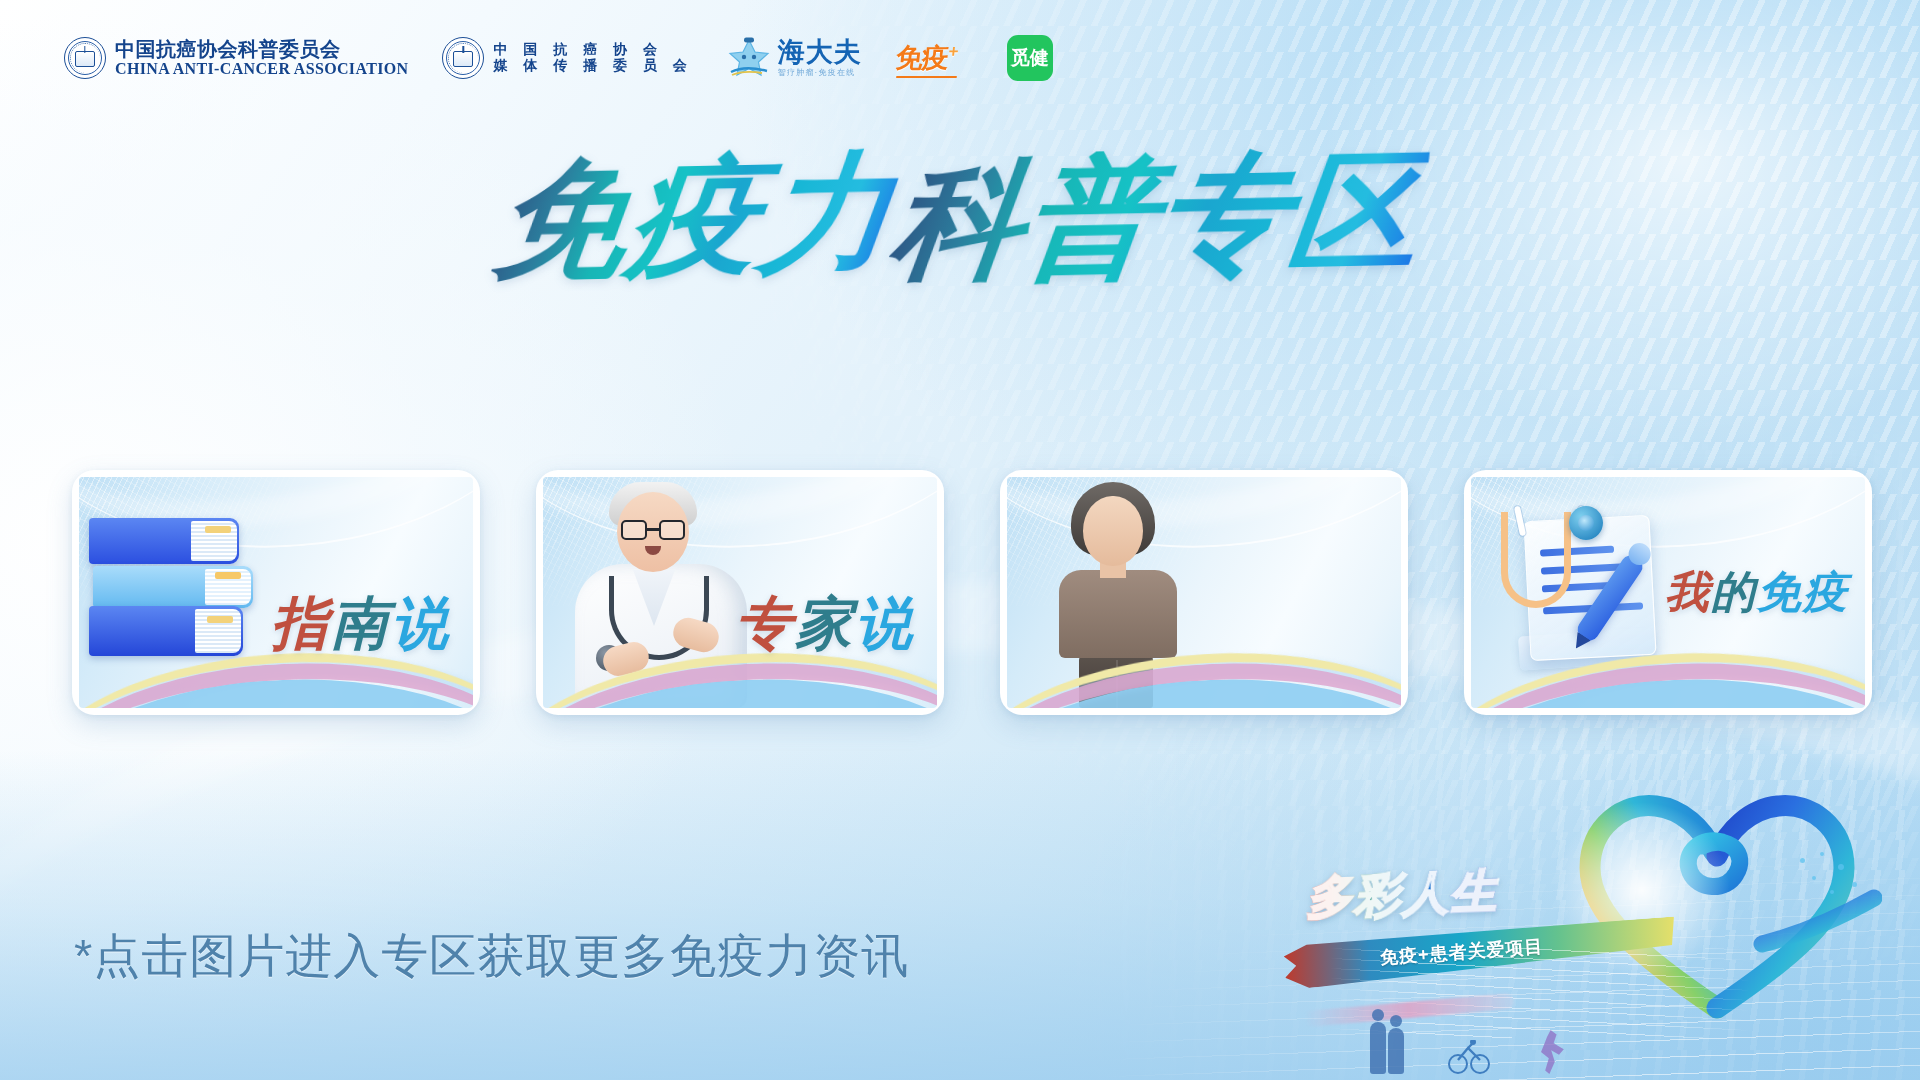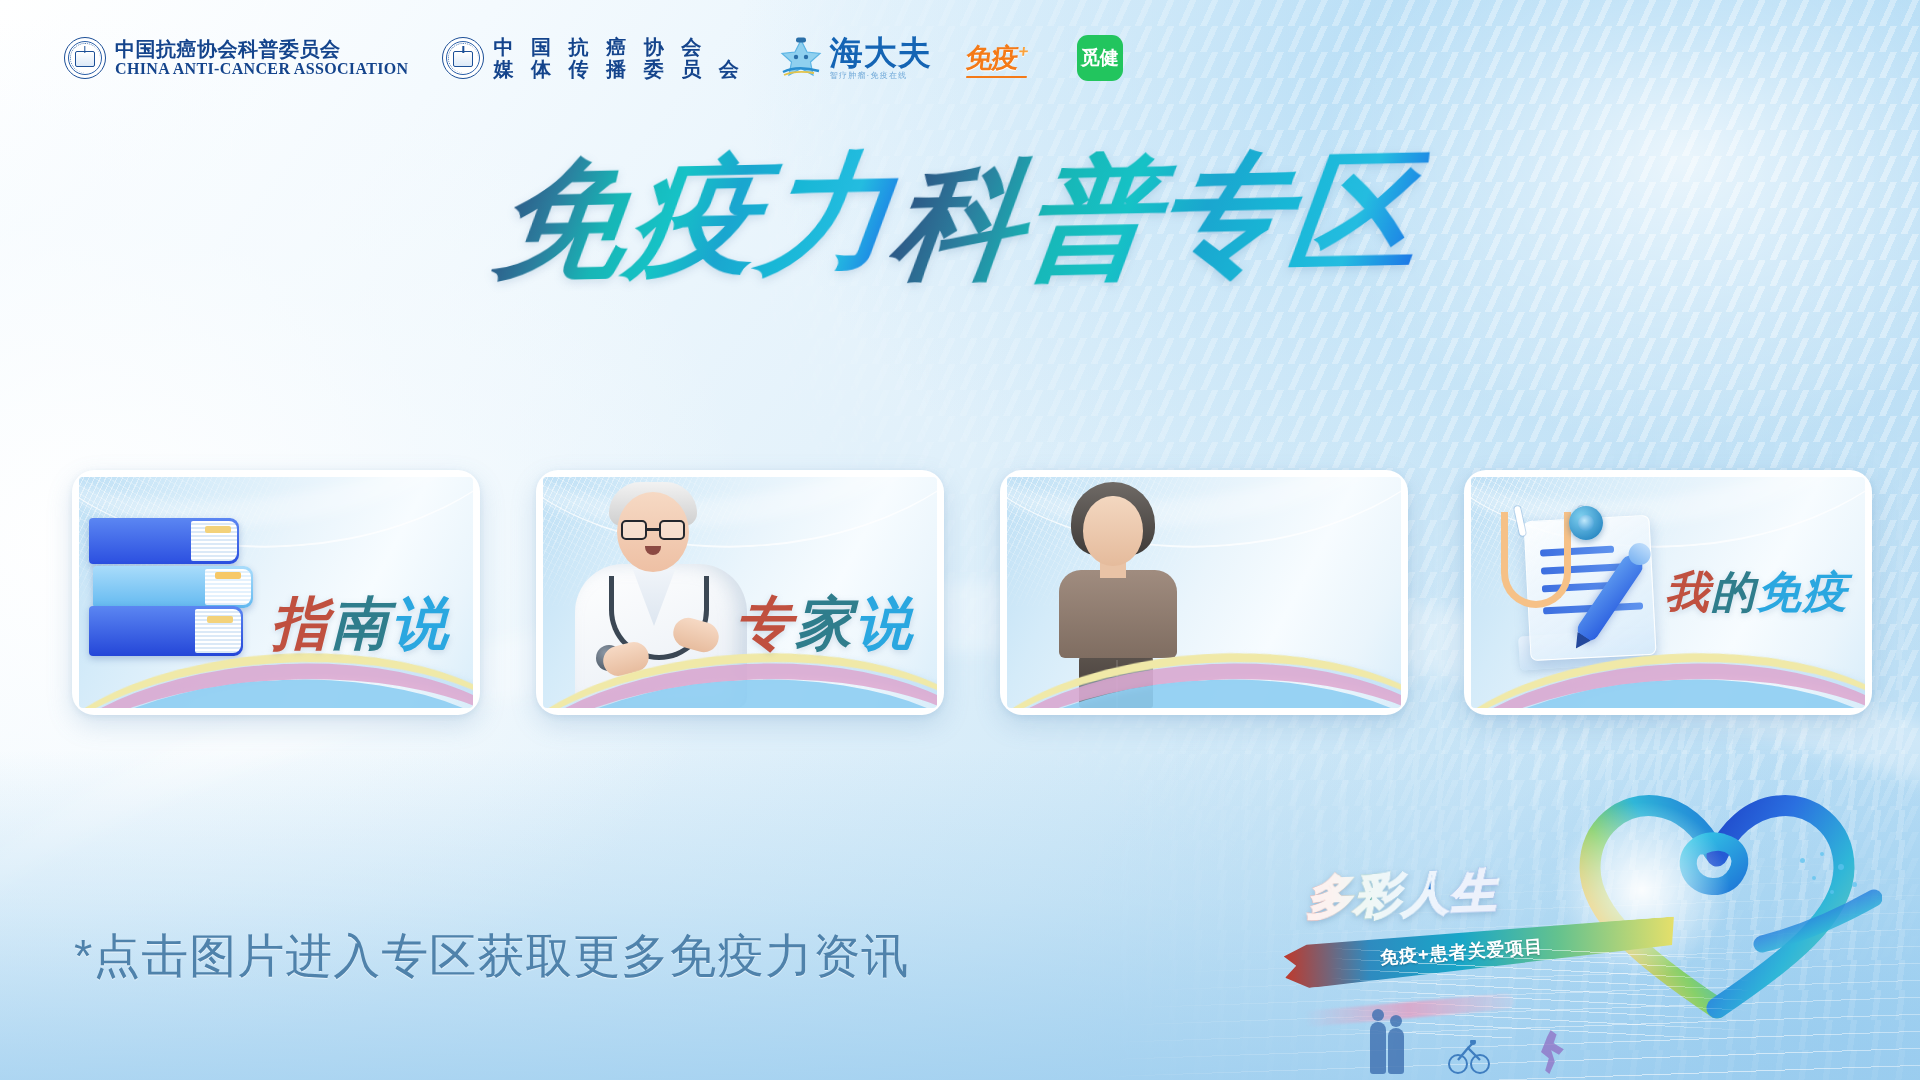--- a/index.html
+++ b/index.html
@@ -91,28 +91,28 @@
   .seal-core::after {
     content:""; position:absolute; left:50%; top:-6px; transform:translateX(-50%);
     width:1.4px; height:7px; background:#1c4f97;
   }
   .seal-ring-text {
     position:absolute; inset:5px; border-radius:50%;
     border-top:1px dotted #4878b5; border-left:1px dotted #4878b5;
   }
   .logo-txt { line-height:1.12; }
   .logo-cn { font-size:20px; font-weight:700; color:#14448c; letter-spacing:.5px; white-space:nowrap; }
-  .logo-cn.spaced { letter-spacing:6px; font-size:20px; }
+  .logo-cn.spaced { letter-spacing:6px; font-size:14px; }
   .logo-en { font-size:16px; font-weight:700; color:#14448c; letter-spacing:.35px; font-family:"Liberation Serif",serif; white-space:nowrap; }
 
   
   .hdf { display:flex; align-items:center; gap:7px; }
   .hdf-star { width:44px; height:44px; position:relative; flex:0 0 auto; }
   .hdf-txt-wrap { line-height:1; }
-  .hdf-main { font-size:33px; font-weight:700; color:#1464b4; letter-spacing:1px; }
+  .hdf-main { font-size:27px; font-weight:700; color:#1464b4; letter-spacing:1px; }
   .hdf-sub { font-size:8px; color:#6fa8d8; letter-spacing:1.2px; margin-top:3px; }
 
   
   .myplus {
     font-size:27px; font-weight:800; color:#f47a18; letter-spacing:-1px;
     position:relative; padding-right:16px; transform:skewX(-6deg);
     text-shadow:0 1px 0 #fff;
   }
   .myplus .plus { font-size:17px; vertical-align:super; color:#f9a23c; }
   .myplus::after {

